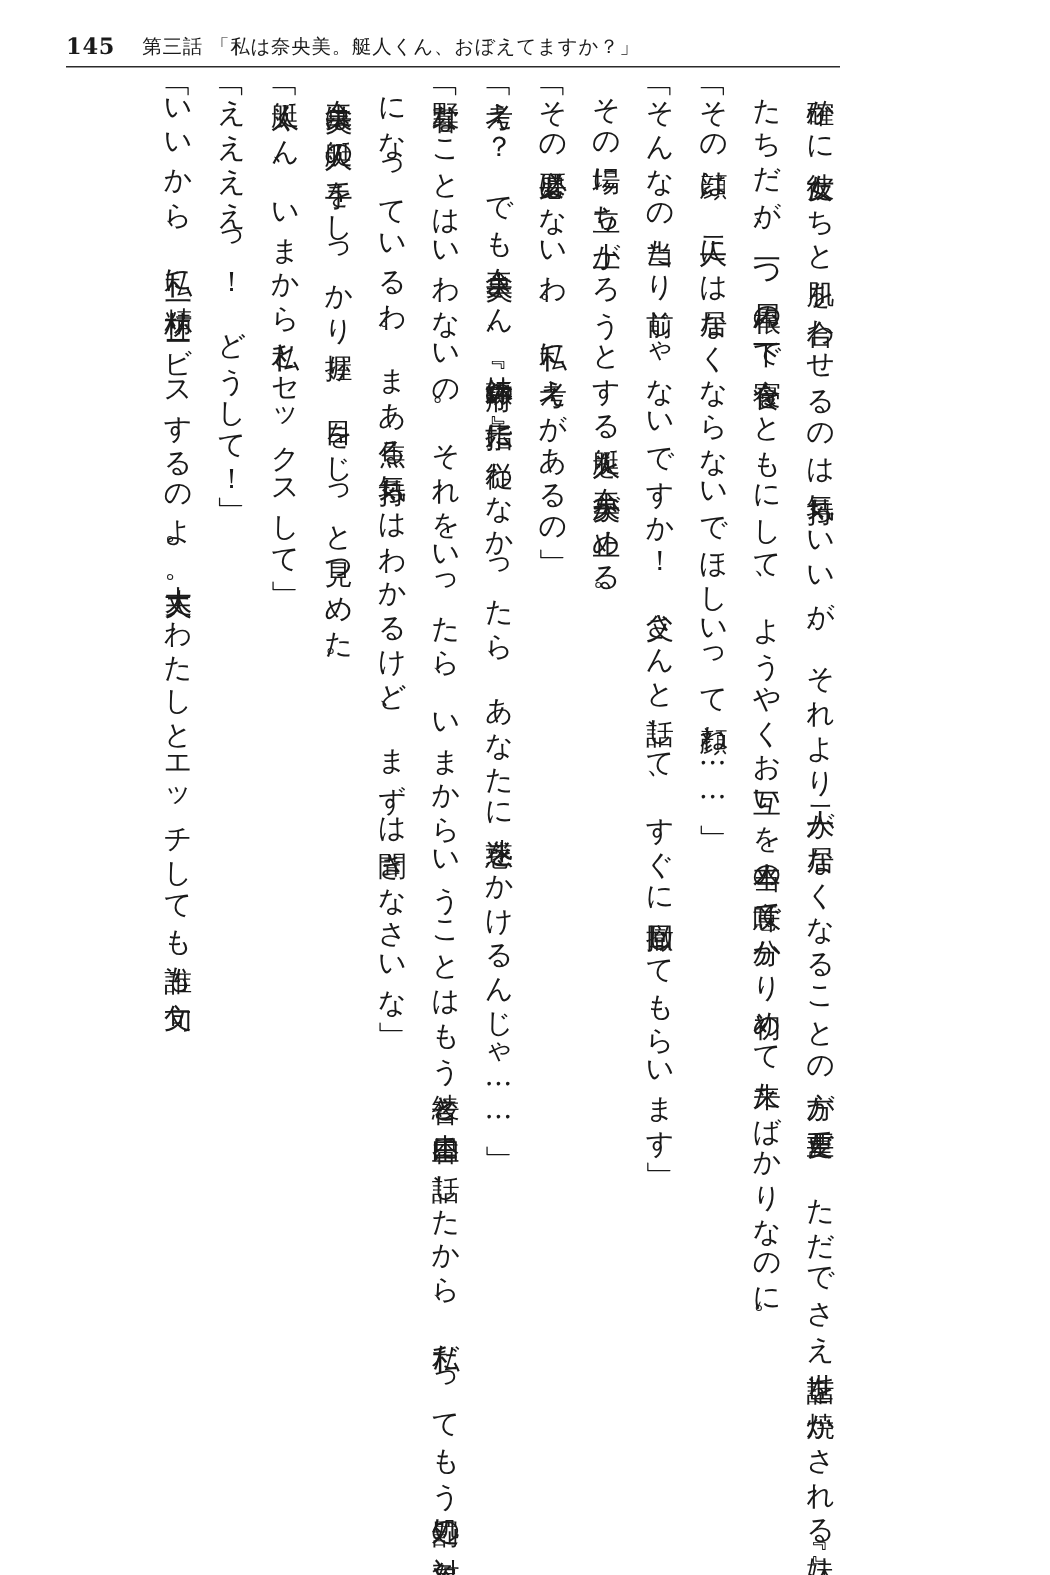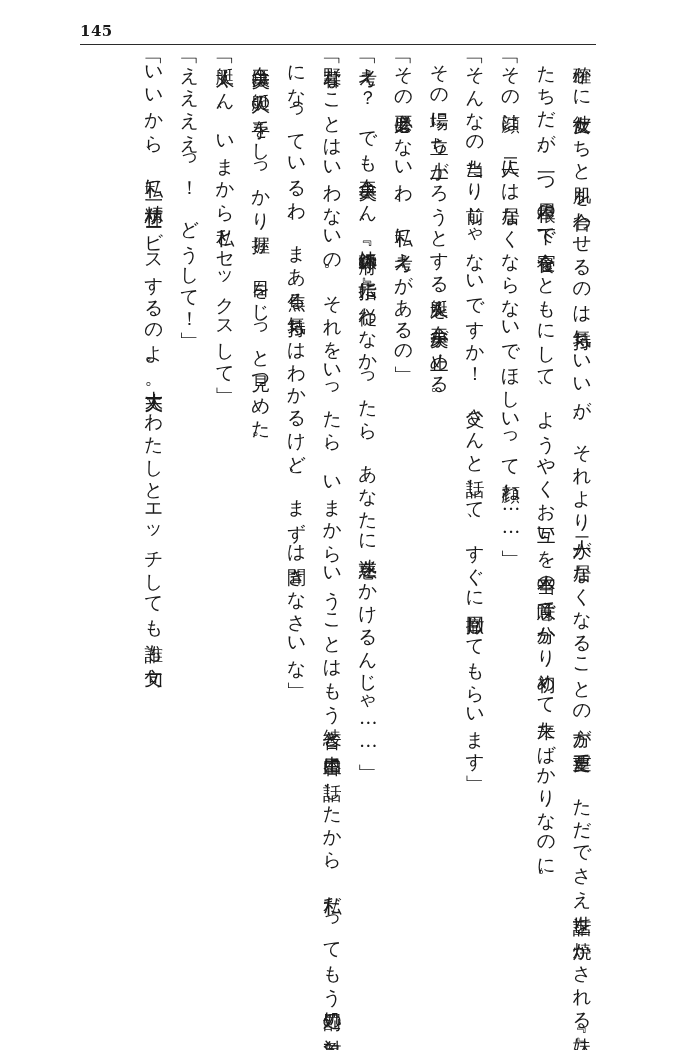--- a/index.html
+++ b/index.html
@@ -13,21 +13,20 @@
     overflow: hidden;
     font-family: "DejaVu Serif", "Liberation Serif", serif;
     color: #1a1a1a;
   }
   .page {
     position: relative;
     width: 604px;
     height: 1050px;
     box-sizing: border-box;
     background: #fff;
-    margin-left: 36px;
   }
   
   .header {
     position: absolute;
     top: 14px;
     left: 44px;
     right: 44px;
     height: 26px;
     display: flex;
     align-items: flex-end;
@@ -74,20 +73,21 @@
     white-space: pre-wrap;
   }
 </style>
 </head>
 <body>
 
 <div class="page">
 
   <div class="header">
     <span class="page-number">145</span>
+    <span class="chapter-title">第三話 「私は奈央美。艇人くん、おぼえてますか？」</span>
   </div>
 
   <div class="body-area">
     <div class="vtext">確かに彼女たちと肌を合わせるのは気持ちいいが、それより二人が居なくなることの方が重要だ。ただでさえ世話を焼かされる『妹』たちだが、一つ屋根の下で寝食をともにして、ようやくお互いを本当の意味で分かり初めて来たばかりなのに。
 「その顔は、二人には居なくならないでほしいって顔ね……」
 「そんなの当たり前じゃないですか！　父さんと話して、すぐに撤回してもらいます」
 その場に立ち上がろうとする艇人を奈央美が止める。
 「その必要はないわ。私に考えがあるの」
 「考え？　でも奈央美さん、『妹鎮守府の』指示に従わなかったら、あなたに迷惑をかけるんじゃ……」
 「野暮なことはいわないの。それをいったら、いまからいうことはもう綾音と由香里に話したから、私だってもう処罰の対象になっているわ。まあ焦る気持ちはわかるけど、まずは聞きなさいな」

